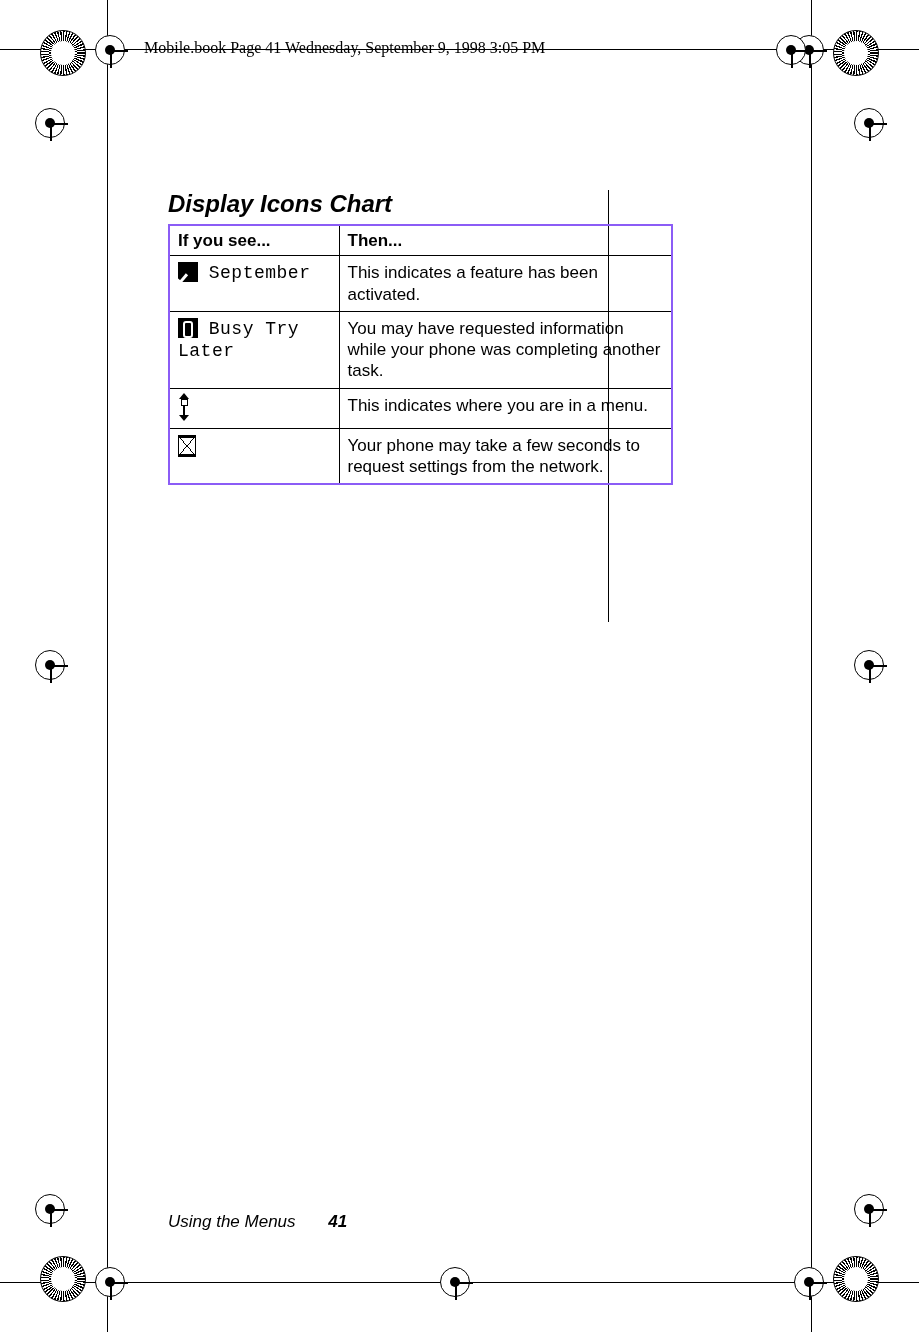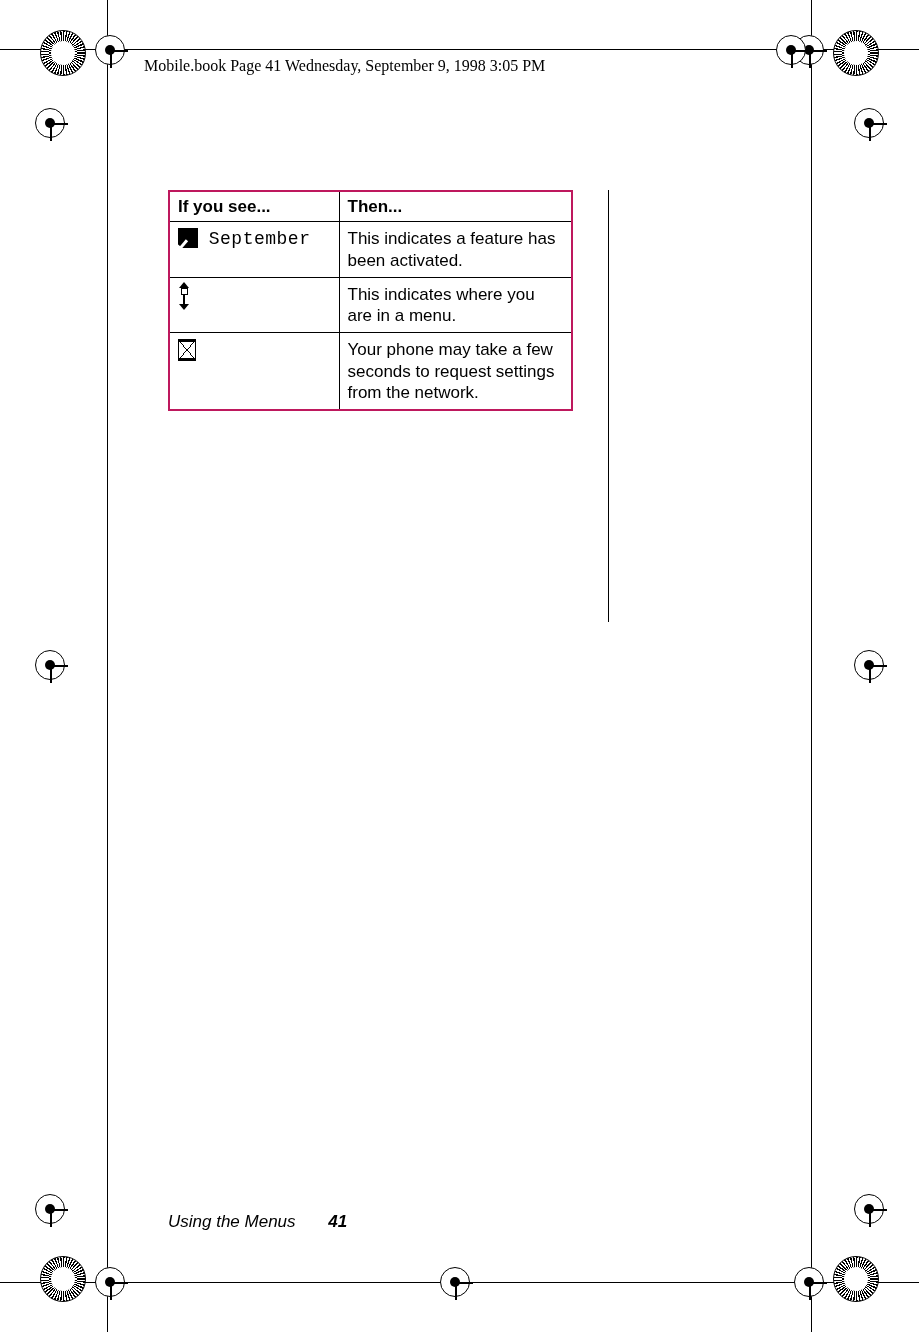--- a/index.html
+++ b/index.html
@@ -67,21 +67,21 @@
     content:"";
     position:absolute;
     top:10px;left:10px;right:10px;bottom:10px;
     border-radius:50%;
     background:#fff;
   }
 
   
   .runhead {
     position:absolute;
-    top:57px;
+    top:39px;
     left:144px;
     font-size:16px;
     font-family:"Times New Roman",Times,serif;
   }
 
   
   .content {
     position:absolute;
     top:190px;
     left:168px;
@@ -91,22 +91,22 @@
     font-size:24px;
     font-style:italic;
     font-weight:bold;
     margin:0 0 6px 0;
     font-family:"Helvetica Neue",Helvetica,Arial,sans-serif;
     letter-spacing:0px;
   }
 
   table.icons {
     border-collapse:collapse;
-    width:405px;
-    border:2px solid #be185d;
+    width:505px;
+    border:2px solid #8b5cf6;
   }
   table.icons th, table.icons td {
     border:1px solid #000;
     padding:6px 8px 6px 8px;
     vertical-align:top;
     font-size:17px;
     line-height:1.25;
   }
   table.icons th {
     font-weight:bold;
@@ -312,20 +312,21 @@
       <span class="cross"></span>
       <span class="dot"></span>
     </div>
 
   <div class="runhead">Mobile.book  Page 41  Wednesday, September 9, 1998  3:05 PM</div>
 
   <div class="vline mid"></div>
 
   <div class="content">
 
+    <h2 class="sect">Display Icons Chart</h2>
 
     <table class="icons">
       <colgroup>
           <col class="c1">
           <col>
         </colgroup>
       <thead>
         <tr>
           <th>If you see...</th>
           <th>Then...</th>
@@ -334,20 +335,27 @@
       <tbody>
         <tr>
           <td>
             <span class="glyph check"></span>
             <span class="lcd">September</span>
           </td>
           <td>This indicates a feature has been activated.</td>
         </tr>
         <tr>
           <td>
+            <span class="glyph phone"></span>
+            <span class="lcd">Busy Try Later</span>
+          </td>
+          <td>You may have requested information while your phone was completing another task.</td>
+        </tr>
+        <tr>
+          <td>
             <span class="glyph scroll">
               <span class="scrolltop"></span><span class="scrollbox"></span>
             </span>
           </td>
           <td>This indicates where you are in a menu.</td>
         </tr>
         <tr>
           <td>
             <span class="glyph hourglass"></span>
           </td>

